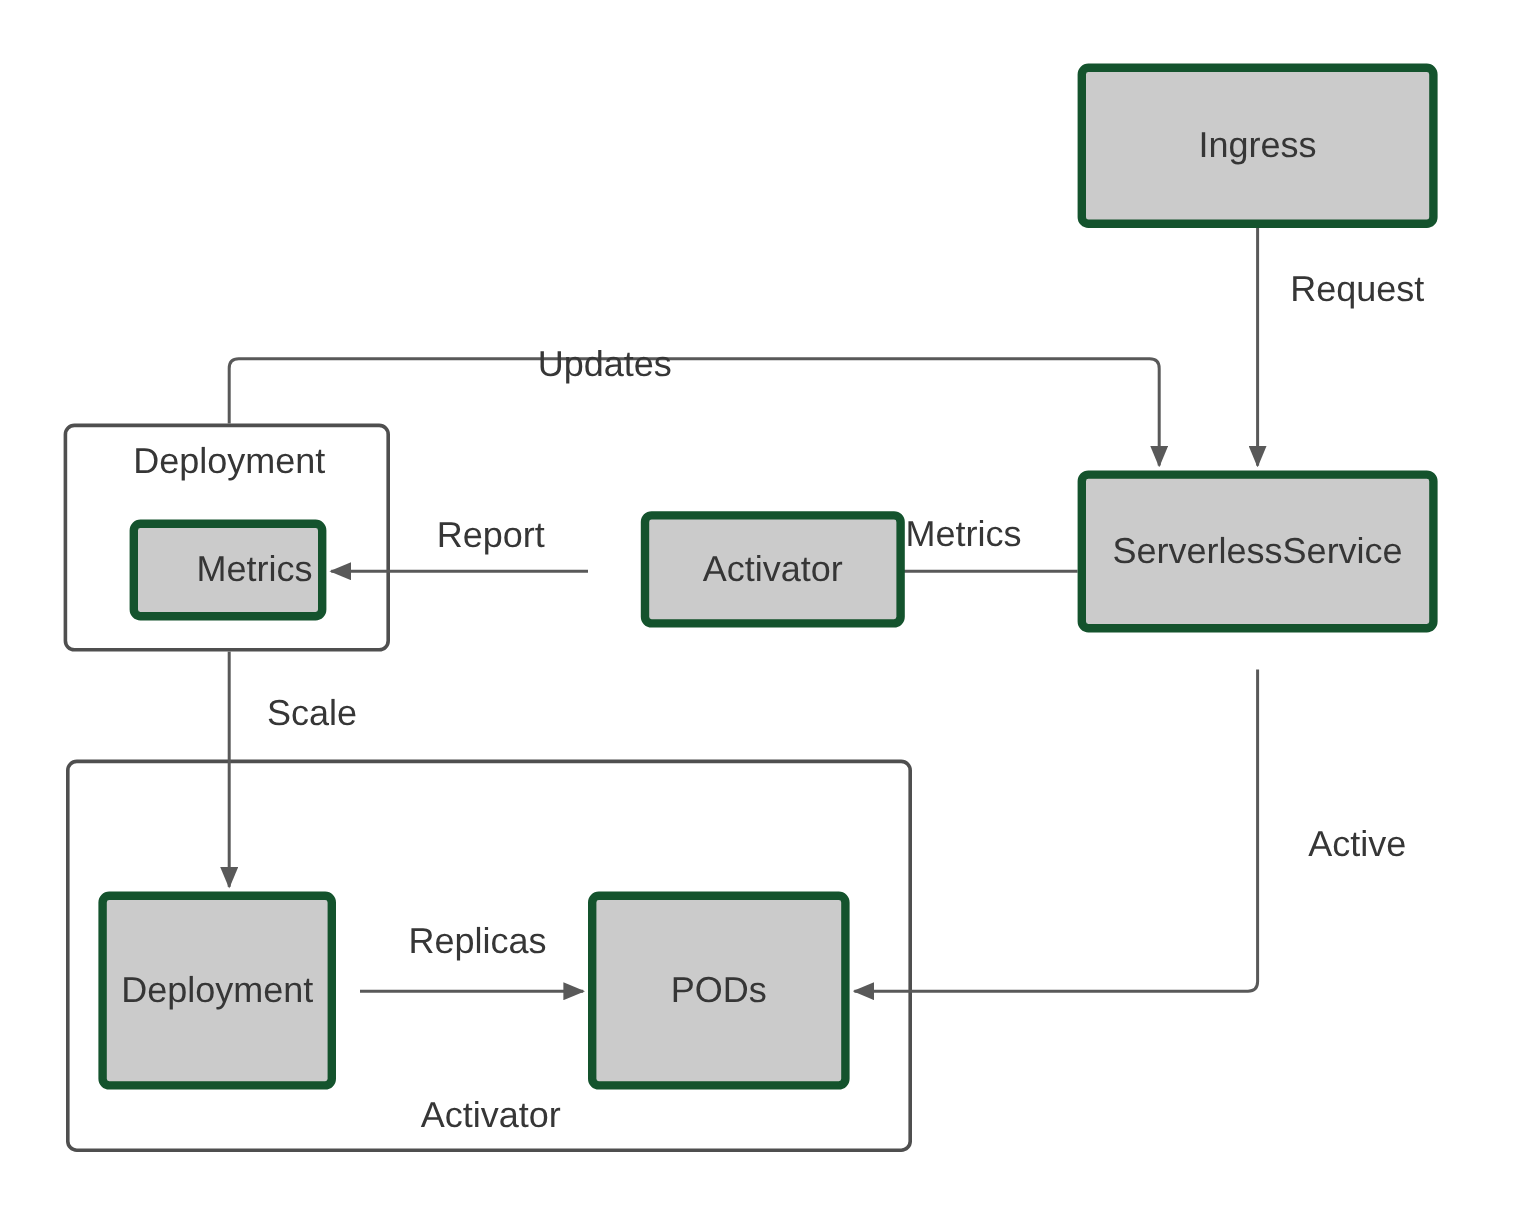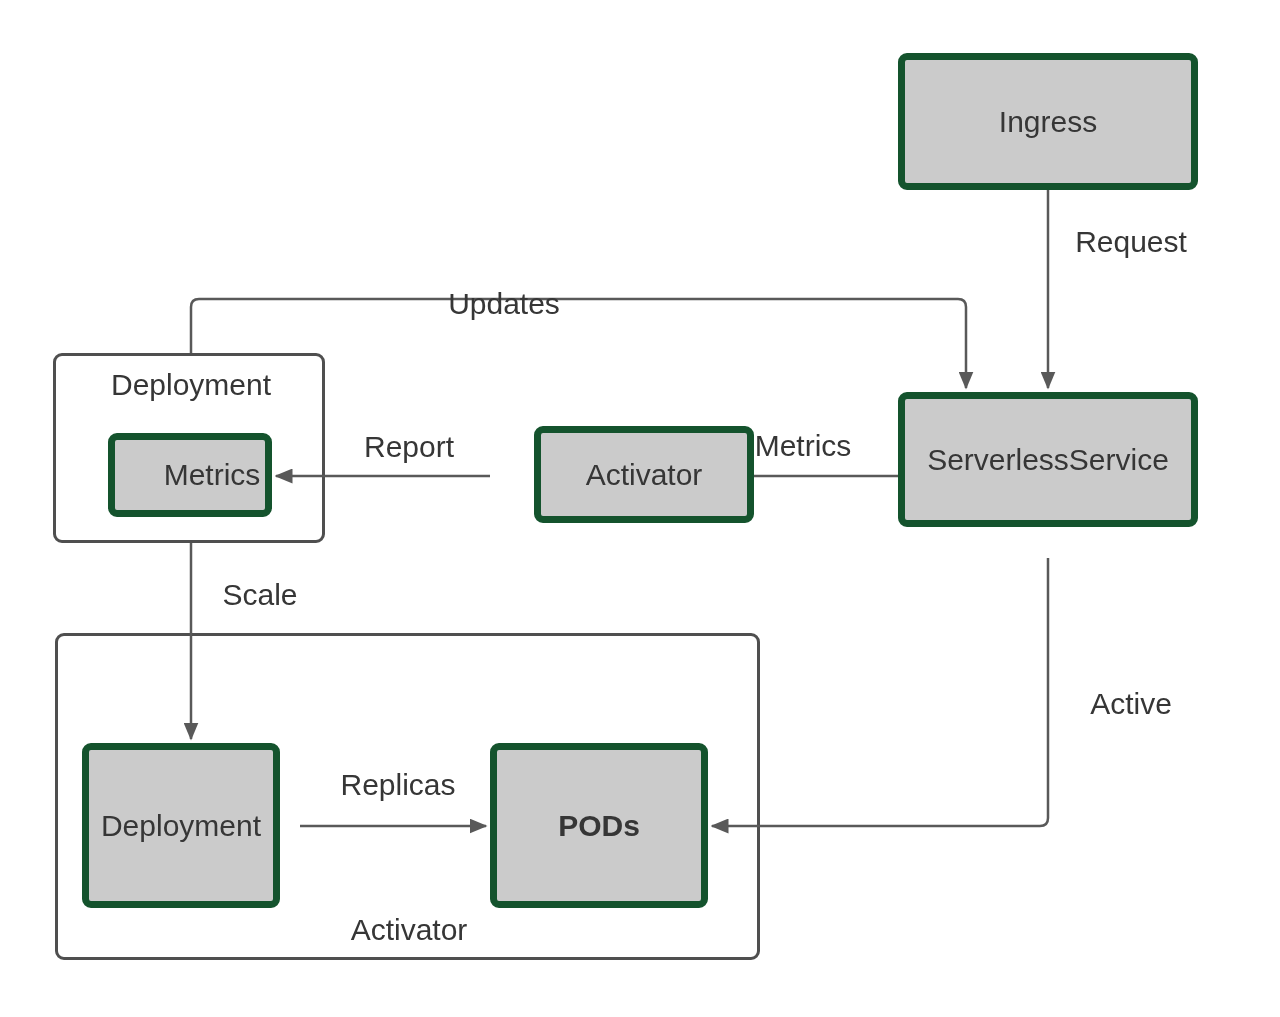--- a/index.html
+++ b/index.html
@@ -43,21 +43,21 @@
     justify-content: center;
     font-size: 30px;
     line-height: 1.2;
     z-index: 4;
   }
   #ingress-node    { left: 898px; top: 53px;  width: 300px; height: 137px; }
   #serverless-node { left: 898px; top: 392px; width: 300px; height: 135px; }
   #activator-node  { left: 490px; top: 426px; width: 220px; height: 97px; margin-left: 44px; }
   #metrics-node    { left: 108px; top: 433px; width: 164px; height: 84px; padding-left: 44px; }
   #deployment-node { left: 82px;  top: 743px; width: 198px; height: 165px; }
-  #pods-node       { left: 490px; top: 743px; width: 218px; height: 165px; font-weight: bold; }
+  #pods-node       { left: 490px; top: 743px; width: 218px; height: 165px; }
 
   
   #edges-svg {
     position: absolute;
     left: 0; top: 0;
     width: 1280px;
     height: 1017px;
     z-index: 3;
     pointer-events: none;
   }

